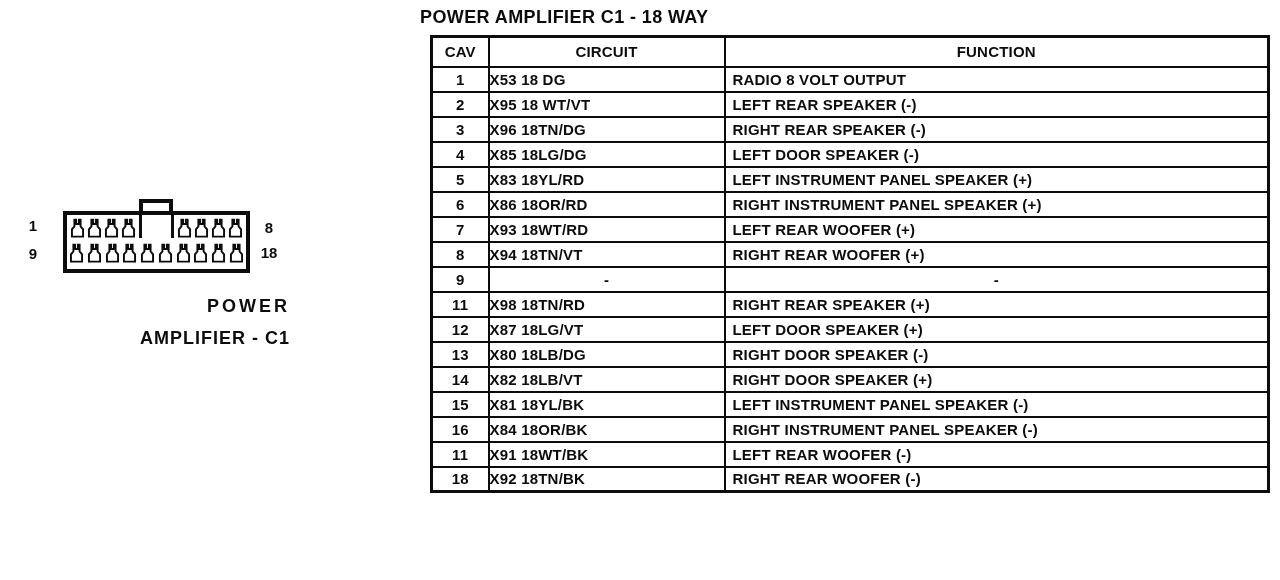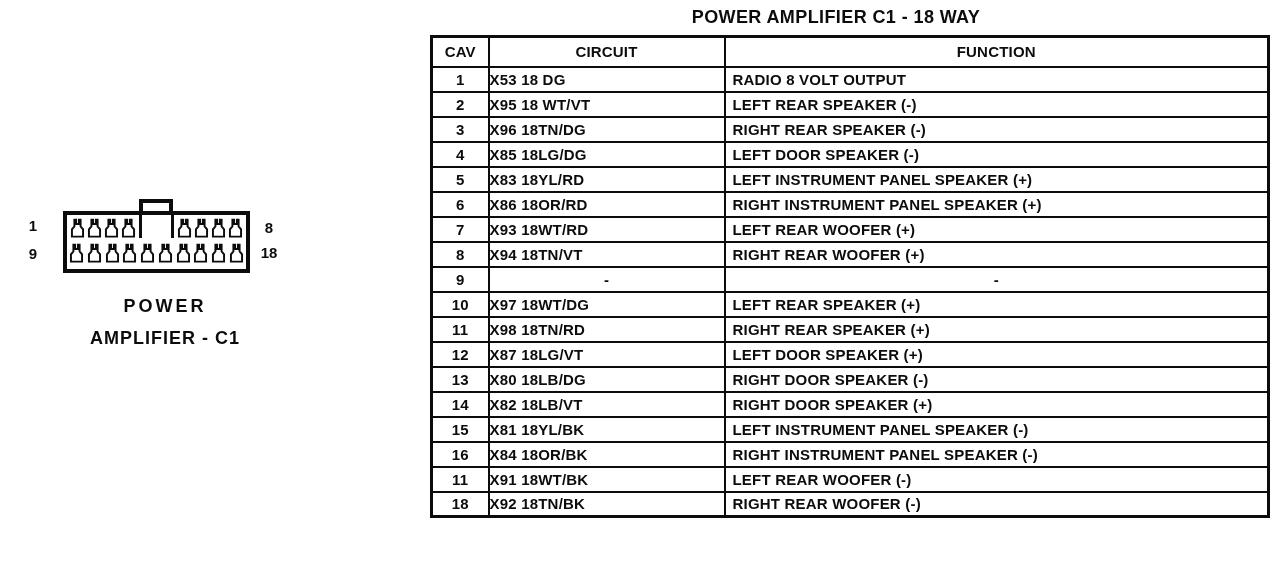--- a/index.html
+++ b/index.html
@@ -7,21 +7,21 @@
   html,body { background:#fff; }
   body { font-family:"Liberation Sans", sans-serif; color:var(--ink); }
   .page {
     position:relative; width:1280px; height:580px;
     background:var(--paper); overflow:hidden;
   }
 
   
   .title {
     position:absolute; left:420px; top:7px; width:832px;
-    text-align:center; font-size:18px; font-weight:700; letter-spacing:0.4px;
+    font-size:18px; font-weight:700; letter-spacing:0.4px;
     color:var(--ink);
   }
 
   
   .table-wrap { position:absolute; left:430px; top:35px; width:840px; }
   table.pinout {
     width:100%; border-collapse:collapse; table-layout:fixed;
     border:3px solid var(--ink);
   }
   table.pinout th, table.pinout td {
@@ -56,21 +56,21 @@
   .pins-bottom    { left:2px; right:2px; top:28px; justify-content:space-between; }
   svg.pin { width:15px; height:20px; display:block; color:var(--ink); }
 
   .pin-label { position:absolute; font-size:15px; font-weight:700; }
   .lbl-1  { left:24px;  top:217px; width:18px; text-align:center; }
   .lbl-8  { left:260px; top:219px; width:18px; text-align:center; }
   .lbl-9  { left:24px;  top:245px; width:18px; text-align:center; }
   .lbl-18 { left:256px; top:244px; width:26px; text-align:center; }
 
   .conn-caption {
-    position:absolute; left:40px; width:250px; text-align:center;
+    position:absolute; left:40px; width:250px; text-align:right;
     font-weight:700; color:var(--ink);
   }
   .caption-1 { top:296px; font-size:18px; letter-spacing:3px; }
   .caption-2 { top:328px; font-size:18px; letter-spacing:1px; }
 </style>
 </head>
 <body>
 
 <div class="page">
 
@@ -204,25 +204,20 @@
             <td class="cav">8</td>
             <td class="circuit">X94 18TN/VT</td>
             <td class="function">RIGHT REAR WOOFER (+)</td>
           </tr>
           <tr>
             <td class="cav">9</td>
             <td class="circuit dash">-</td>
             <td class="function dash">-</td>
           </tr>
           <tr>
-            <td class="cav">10</td>
-            <td class="circuit">X97 18WT/DG</td>
-            <td class="function">LEFT REAR SPEAKER (+)</td>
-          </tr>
-          <tr>
             <td class="cav">11</td>
             <td class="circuit">X98 18TN/RD</td>
             <td class="function">RIGHT REAR SPEAKER (+)</td>
           </tr>
           <tr>
             <td class="cav">12</td>
             <td class="circuit">X87 18LG/VT</td>
             <td class="function">LEFT DOOR SPEAKER (+)</td>
           </tr>
           <tr>

